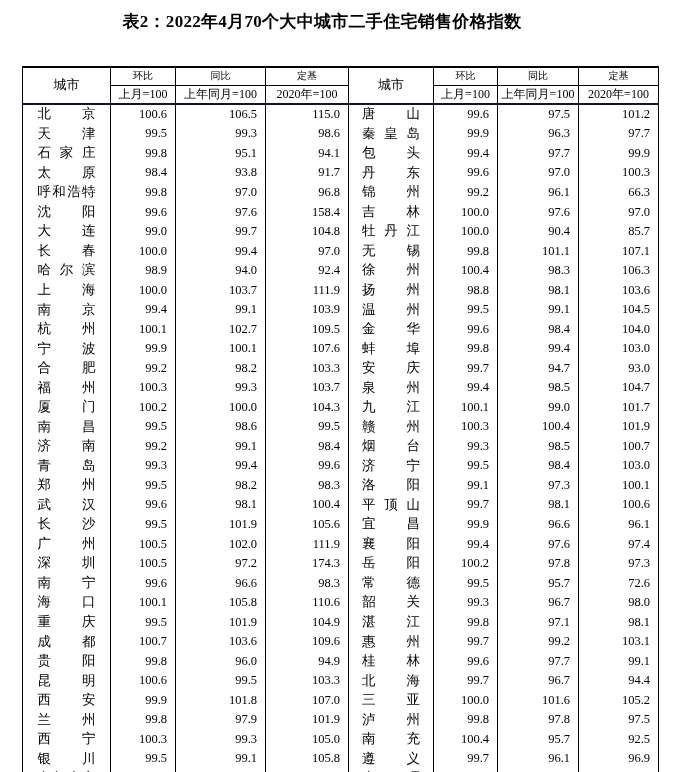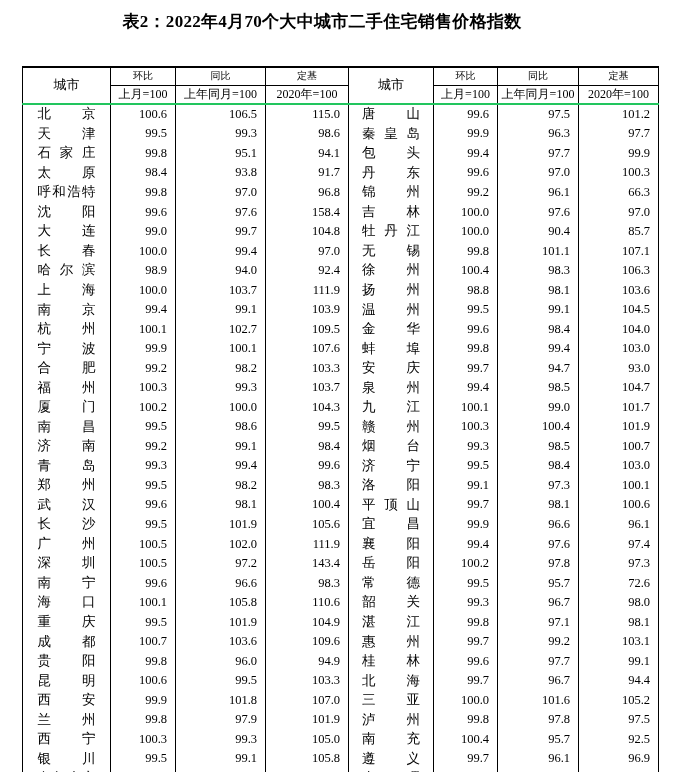--- a/index.html
+++ b/index.html
@@ -23,21 +23,21 @@
     border-left:1px solid #000;
     border-right:1px solid #000;
   }
   table.idx th, table.idx td {
     border-left:1px solid #000;
     border-right:1px solid #000;
     font-weight:normal;
     white-space:nowrap;
     overflow:hidden;
   }
-  thead { border-bottom:2px solid #22c55e; }
+  thead { border-bottom:2px solid #0f172a; }
   th.top-h { height:18px; font-size:10px; text-align:center; border-bottom:1px solid #000; }
   th.sub-h { height:18px; font-size:12px; text-align:center; }
   th.city-h { font-size:13px; text-align:center; }
   tbody td { height:18.83px; line-height:18.83px; font-size:12.5px; }
   td.num { text-align:right; padding-right:8px; font-size:12.5px; }
   td.city { text-align:center; }
   .city-inner {
     display:inline-flex; justify-content:space-between;
     width:58px; font-size:13.5px; vertical-align:middle;
   }
@@ -479,21 +479,21 @@
           <td class="num">97.4</td>
         </tr>
 
         <tr>
           <td class="city"><span class="city-inner js-char-justify">
               <span>深</span>
               <span>圳</span>
             </span></td>
           <td class="num">100.5</td>
           <td class="num">97.2</td>
-          <td class="num">143.4</td>
+          <td class="num">174.3</td>
           <td class="city"><span class="city-inner js-char-justify">
               <span>岳</span>
               <span>阳</span>
             </span></td>
           <td class="num">100.2</td>
           <td class="num">97.8</td>
           <td class="num">97.3</td>
         </tr>
 
         <tr>

